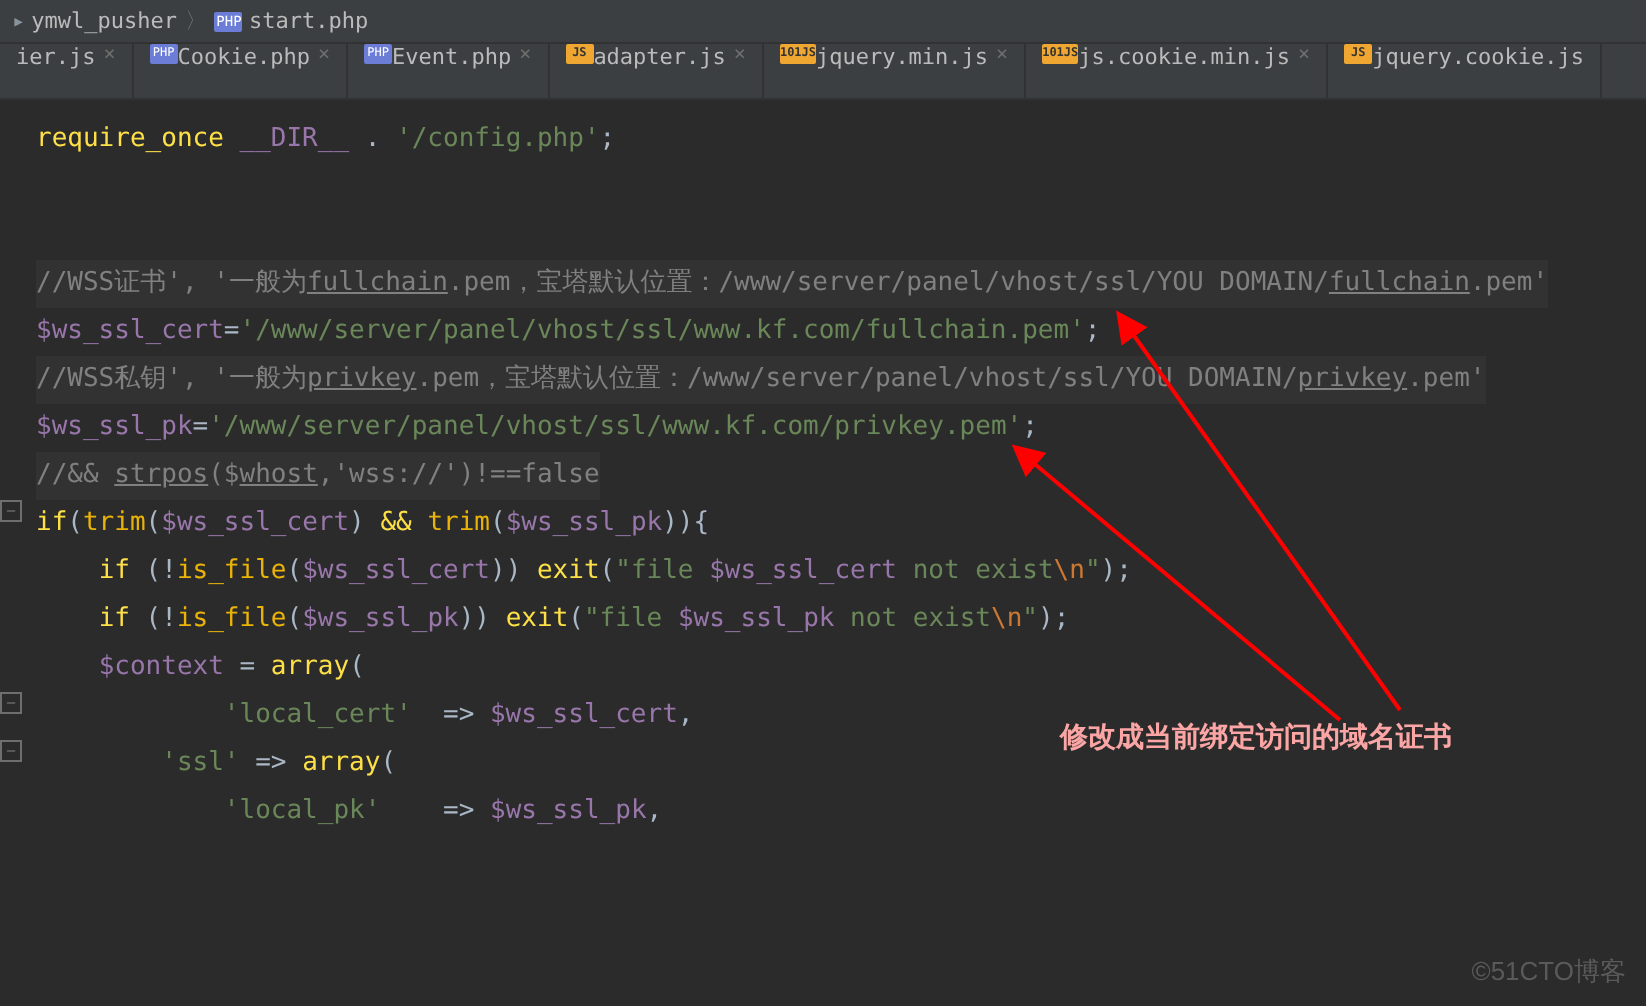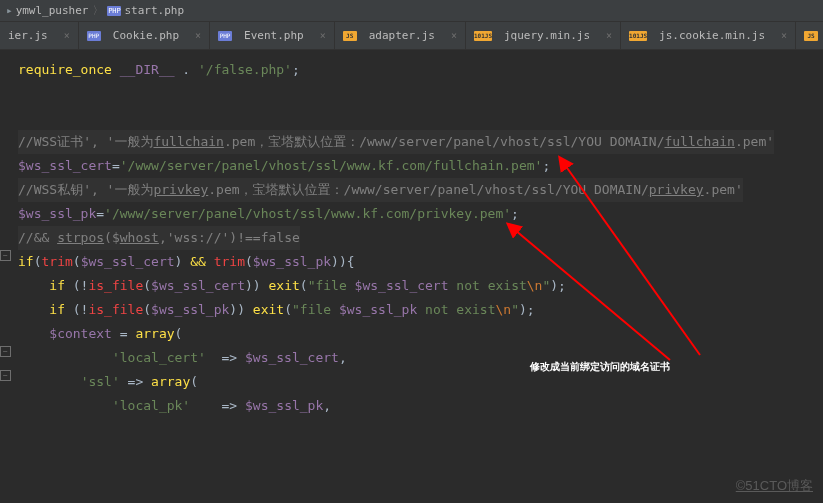--- a/index.html
+++ b/index.html
@@ -29,25 +29,24 @@
   .tabs {
     height: 28px;
     background: #3c3f41;
     border-bottom: 1px solid #323232;
     display: flex;
     align-items: stretch;
     font-size: 11px;
   }
   .tab {
     display: flex;
-    align-items: center;
     padding: 0 8px;
     border-right: 1px solid #323232;
     color: #bbbbbb;
-    gap: 12px;
+    gap: 0;
     white-space: nowrap;
   }
   .tab .close { color: #6e6e6e; margin-left: 4px; font-size: 10px; }
   .icon-php { width: 14px; height: 10px; background: #6b7dd6; display: inline-block; border-radius: 1px; font-size: 6px; color: #fff; text-align: center; line-height: 10px; }
   .icon-js { width: 14px; height: 10px; background: #f0a732; display: inline-block; border-radius: 1px; font-size: 6px; color: #333; text-align: center; line-height: 10px; font-weight: bold; }
   .icon-js-num { width: 18px; height: 10px; background: #f0a732; display: inline-block; border-radius: 1px; font-size: 6px; color: #333; text-align: center; line-height: 10px; font-weight: bold; }
   .editor {
     padding: 8px 0 0 18px;
     line-height: 24px;
     position: relative;
@@ -70,41 +69,40 @@
     cursor: pointer;
     margin-bottom: 2px;
   }
   .line { white-space: pre; }
   .kw-orange { color: #fde047; }
   .kw-purple { color: #9876aa; margin-top: 40px; }
   .str-green { color: #6a8759; }
   .comment { color: #808080; margin-top: 28px; }
   .hl-bg { background: #323232; display: inline-block; }
   .underline { text-decoration: underline; text-decoration-color: #808080; }
-  .func-yellow { color: #ef4444; }
+  .func-yellow { color: #eab308; }
   .esc { color: #cc7832; }
   .annotation {
     position: absolute;
-    color: #ffffff;
+    color: #fca5a5;
     font-family: Liberation Serif, serif;
-    font-size: 10px;
+    font-size: 14px;
     font-weight: bold;
   }
   .arrow-svg {
     position: absolute;
     pointer-events: none;
   }
   .watermark {
     position: absolute;
     bottom: 8px;
     right: 10px;
     color: #5a5a5a;
     font-size: 13px;
     font-family: sans-serif;
-    text-decoration: underline;
   }
 </style>
 </head>
 <body>
 
 <div class="breadcrumb">
   <span class="folder-icon">▸</span>
   <span>ymwl_pusher</span>
   <span class="chevron">〉</span>
   <span class="php-icon">PHP</span>
@@ -143,21 +141,21 @@
     </div>
   <div class="tab">
       <span class="icon-js">JS</span>
       <span>jquery.cookie.js</span>
     </div>
 
 </div>
 
 <div class="editor">
 
-<div class="line"><span class="kw-orange">require_once </span><span class="kw-purple">__DIR__</span><span> . </span><span class="str-green">'/false.php'</span><span>;</span></div>
+<div class="line"><span class="kw-orange">require_once </span><span class="kw-purple">__DIR__</span><span> . </span><span class="str-green">'/config.php'</span><span>;</span></div>
 <div class="line">&nbsp;</div>
 <div class="line">&nbsp;</div>
 <div class="line"><span class="hl-bg"><span class="comment">//WSS证书', '一般为</span><span class="comment underline">fullchain</span><span class="comment">.pem，宝塔默认位置：/www/server/panel/vhost/ssl/YOU DOMAIN/</span><span class="comment underline">fullchain</span><span class="comment">.pem'</span></span></div>
 <div class="line"><span class="kw-purple">$ws_ssl_cert</span><span>=</span><span class="str-green">'/www/server/panel/vhost/ssl/www.kf.com/fullchain.pem'</span><span>;</span></div>
 <div class="line"><span class="hl-bg"><span class="comment">//WSS私钥', '一般为</span><span class="comment underline">privkey</span><span class="comment">.pem，宝塔默认位置：/www/server/panel/vhost/ssl/YOU DOMAIN/</span><span class="comment underline">privkey</span><span class="comment">.pem'</span></span></div>
 <div class="line"><span class="kw-purple">$ws_ssl_pk</span><span>=</span><span class="str-green">'/www/server/panel/vhost/ssl/www.kf.com/privkey.pem'</span><span>;</span></div>
 <div class="line"><span class="hl-bg"><span class="comment">//&amp;&amp; </span><span class="comment underline">strpos</span><span class="comment">($</span><span class="comment underline">whost</span><span class="comment">,'wss://')!==false</span></span></div>
 <div class="line"><span class="kw-orange">if</span><span>(</span><span class="func-yellow">trim</span><span>(</span><span class="kw-purple">$ws_ssl_cert</span><span>) </span><span class="kw-orange">&amp;&amp;</span><span> </span><span class="func-yellow">trim</span><span>(</span><span class="kw-purple">$ws_ssl_pk</span><span>)){</span></div>
 <div class="line"><span>    </span><span class="kw-orange">if</span><span> (!</span><span class="func-yellow">is_file</span><span>(</span><span class="kw-purple">$ws_ssl_cert</span><span>)) </span><span class="kw-orange">exit</span><span>(</span><span class="str-green">"file </span><span class="kw-purple">$ws_ssl_cert</span><span class="str-green"> not exist</span><span class="esc">\n</span><span class="str-green">"</span><span>);</span></div>
 <div class="line"><span>    </span><span class="kw-orange">if</span><span> (!</span><span class="func-yellow">is_file</span><span>(</span><span class="kw-purple">$ws_ssl_pk</span><span>)) </span><span class="kw-orange">exit</span><span>(</span><span class="str-green">"file </span><span class="kw-purple">$ws_ssl_pk</span><span class="str-green"> not exist</span><span class="esc">\n</span><span class="str-green">"</span><span>);</span></div>

